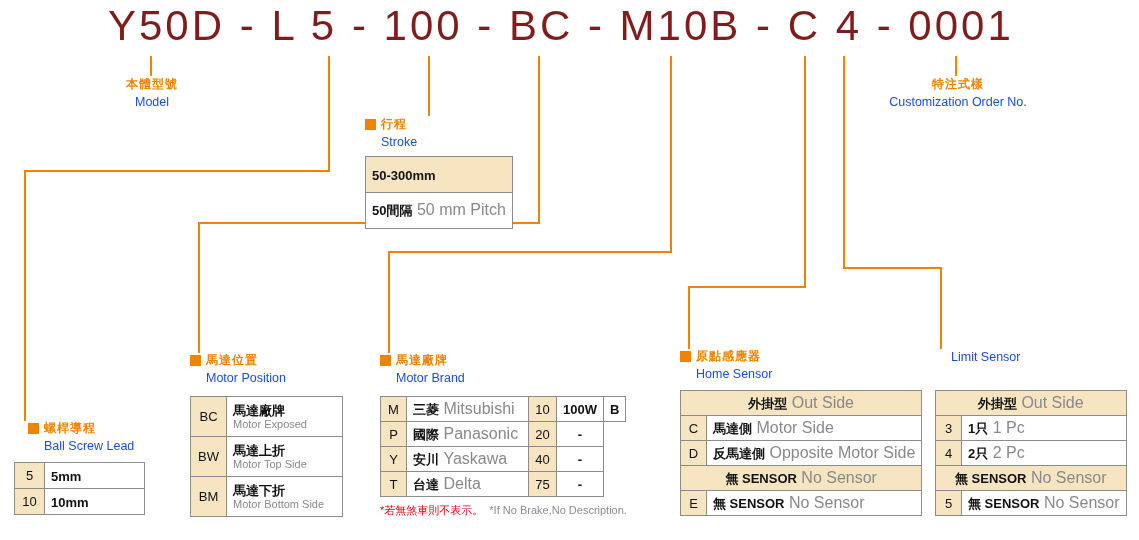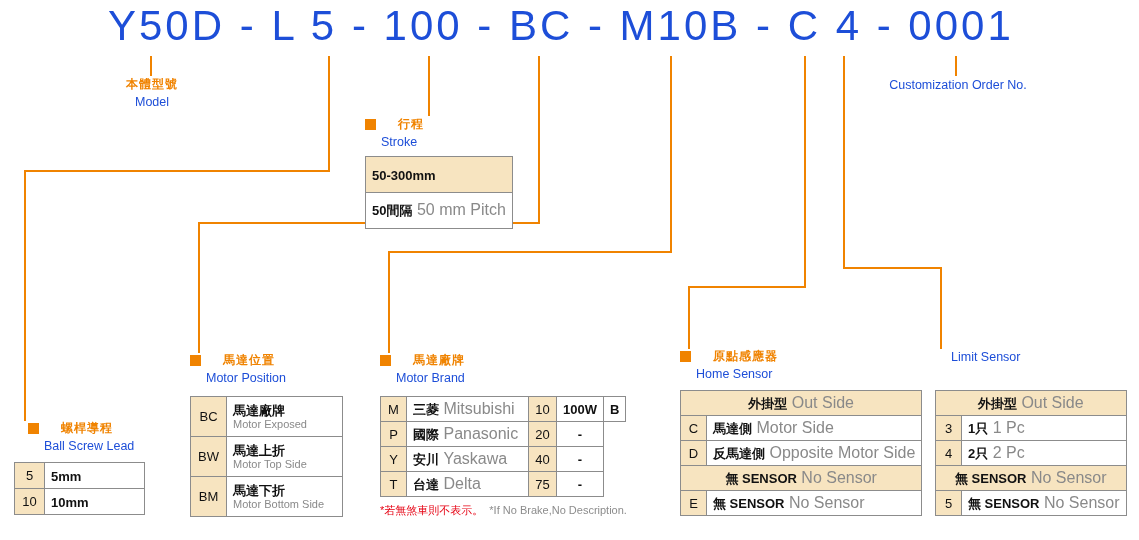--- a/index.html
+++ b/index.html
@@ -3,25 +3,25 @@
 <meta charset="utf-8">
 <style>
   * { margin:0; padding:0; box-sizing:border-box; }
   body { background:#ffffff; }
   .canvas {
     position:relative; width:1139px; height:540px; background:#ffffff;
     font-family:"Liberation Sans","DejaVu Sans",sans-serif; overflow:hidden;
   }
   .title {
     position:absolute; left:108px; top:2px;
-    font-size:42px; letter-spacing:3px; color:#1d4ed8; white-space:pre;
+    font-size:42px; letter-spacing:3px; color:#7f1d1d; white-space:pre;
   }
   .line { position:absolute; background:#F08300; }
   .sec { position:absolute; }
-  .sec .row1 { display:flex; align-items:center; gap:22px; }
+  .sec .row1 { display:flex; align-items:center; gap:5px; }
   .sq { width:11px; height:11px; background:#F08300; flex:0 0 11px; }
   .zh-title { font-size:12px; font-weight:bold; color:#F08300; letter-spacing:1px; white-space:nowrap; }
   .en-title { font-size:12.5px; color:#1d4ed8; margin-top:2px; white-space:nowrap; }
   .indent { margin-left:16px; }
   .sec.center { text-align:center; }
   .tbl { position:absolute; border-collapse:collapse; background:#fff; table-layout:fixed; }
   .tbl td { border:1px solid #8C8C8C; padding:2px 6px; vertical-align:middle; overflow:hidden; white-space:nowrap; }
   .code-cell { background:#F7E4C0; text-align:center; font-size:13px; color:#111; padding:2px 2px; }
   .hdr-cell { background:#F7E4C0; text-align:center; }
   .left { text-align:left !important; }
@@ -72,20 +72,21 @@
   <div class="line" style="left:940px; top:267px; width:2px; height:82px;"></div>
 
   <div class="line" style="left:955px; top:56px; width:2px; height:20px;"></div>
 
   <div class="sec center" style="left:110px; top:76px; width:84px;">
     <div class="zh-title">本體型號</div>
     <div class="en-title">Model</div>
   </div>
 
   <div class="sec center" style="left:873px; top:76px; width:170px;">
+    <div class="zh-title">特注式樣</div>
     <div class="en-title">Customization Order No.</div>
   </div>
 
   <div class="sec" style="left:365px; top:116px;">
     <div class="row1">
       <span class="sq"></span>
       <span class="zh-title">行程</span>
     </div>
     <div class="en-title indent">Stroke</div>
   </div>

